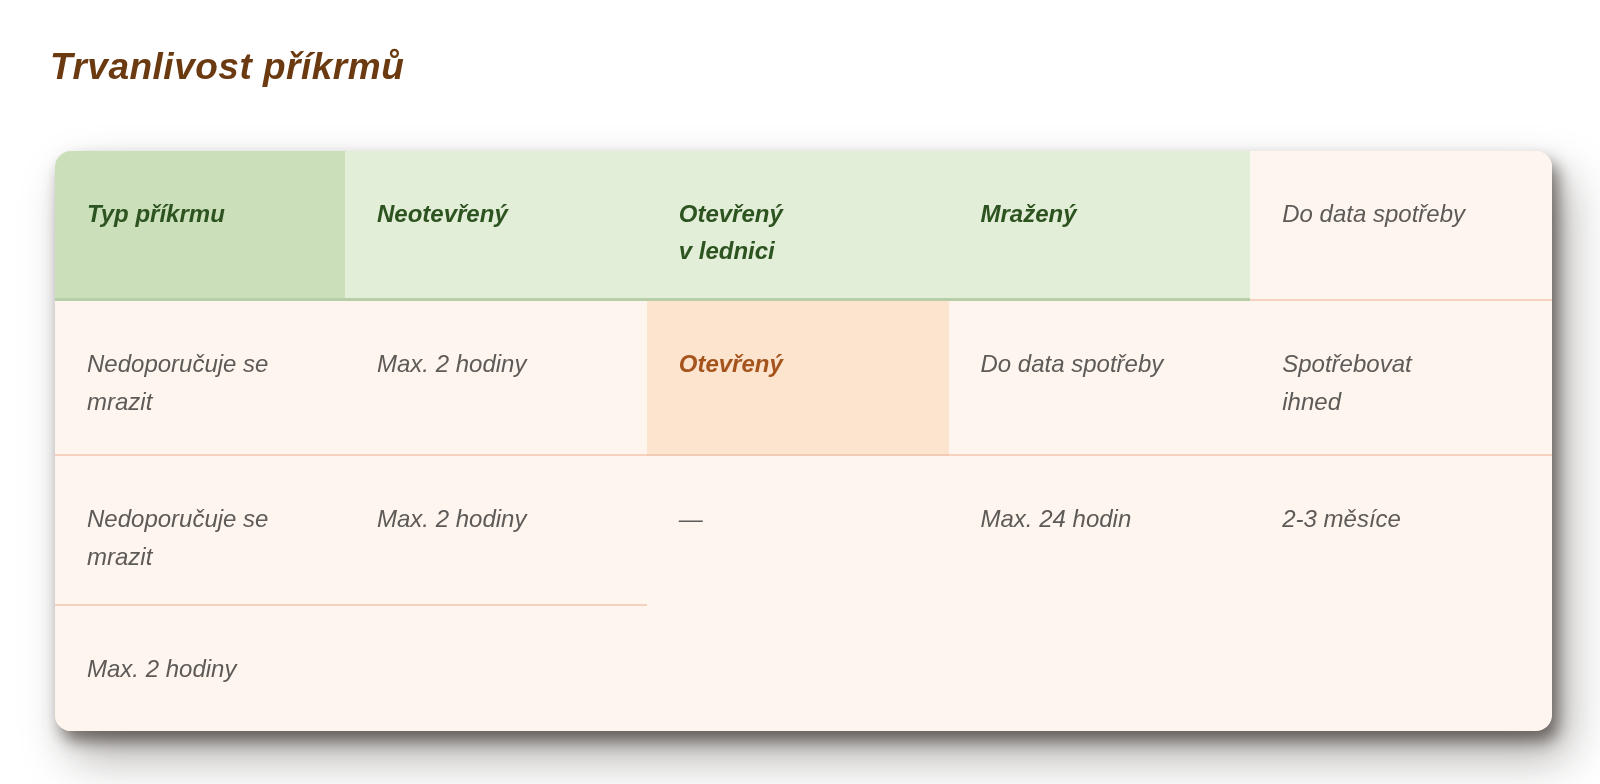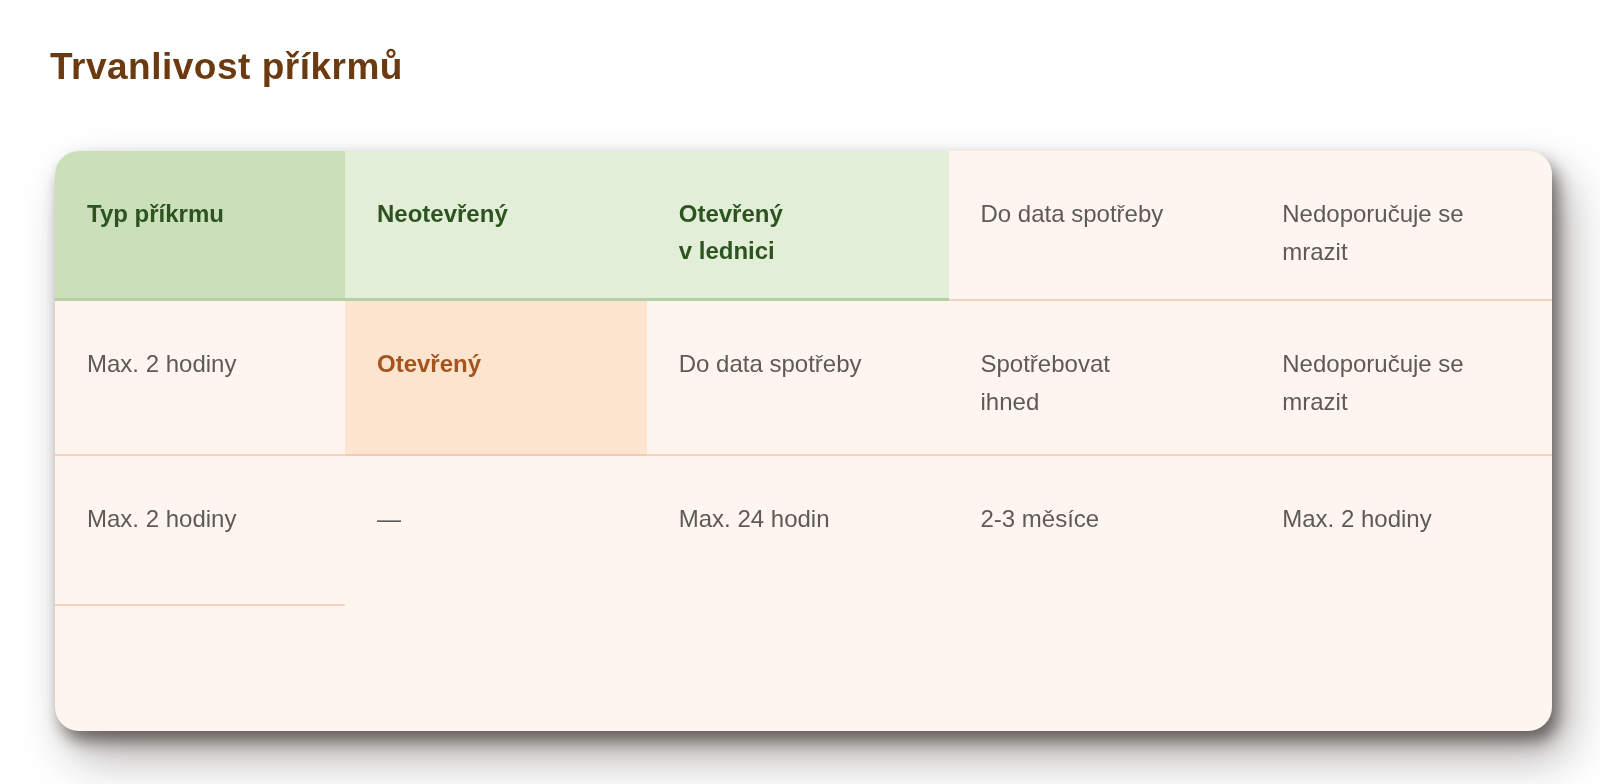--- a/index.html
+++ b/index.html
@@ -9,21 +9,21 @@
     --header_first_bg:#cbe0ba;
     --header_bg:#e2eed7;
     --header_text:#2d5420;
     --header_divider:#b7cfa8;
     --body_first_bg:#fce4cf;
     --body_bg:#fdf5ee;
     --row_label_text:#a5541d;
     --cell_text:#5d5a57;
     --row_divider:#f6d1be;
   }
-  *{margin:0;padding:0;box-sizing:border-box;}
+  *{margin:0;padding:0;box-sizing:border-box;font-style:italic;}
   html,body{width:1600px;height:784px;}
   body{
     background:var(--page_bg);
     font-family:"Liberation Sans","DejaVu Sans",sans-serif;
     position:relative;
     overflow:hidden;
   }
   .page-title{
     position:absolute;
     left:50px;
@@ -32,21 +32,21 @@
     font-weight:bold;
     letter-spacing:0.5px;
     color:var(--title_text);
   }
   .card{
     position:absolute;
     left:55px;
     top:151px;
     width:1497px;
     height:580px;
-    border-radius:24px;
+    border-radius:16px;
     overflow:hidden;
     box-shadow:6px 10px 16px rgba(32,24,18,.55), 16px 26px 48px rgba(32,24,18,.35);
     background:var(--body_bg);
   }
   .grid{
     display:grid;
     width:100%;
     height:100%;
     grid-template-columns:290px repeat(4,1fr);
     grid-template-rows:150px 155px 150px 125px;
@@ -84,20 +84,21 @@
 <body>
 
 <h1 class="page-title">Trvanlivost příkrmů</h1>
 
 <div class="card">
   <div class="grid">
       <div class="cell th first">Typ příkrmu</div>
       <div class="cell th">Neotevřený</div>
       <div class="cell th">Otevřený
 v lednici</div>
+      <div class="cell th">Mražený</div>
       <div class="cell td">Do data spotřeby</div>
       <div class="cell td">Nedoporučuje se
 mrazit</div>
       <div class="cell td">Max. 2 hodiny</div>
       <div class="cell td first">Otevřený</div>
       <div class="cell td">Do data spotřeby</div>
       <div class="cell td">Spotřebovat
 ihned</div>
       <div class="cell td">Nedoporučuje se
 mrazit</div>

